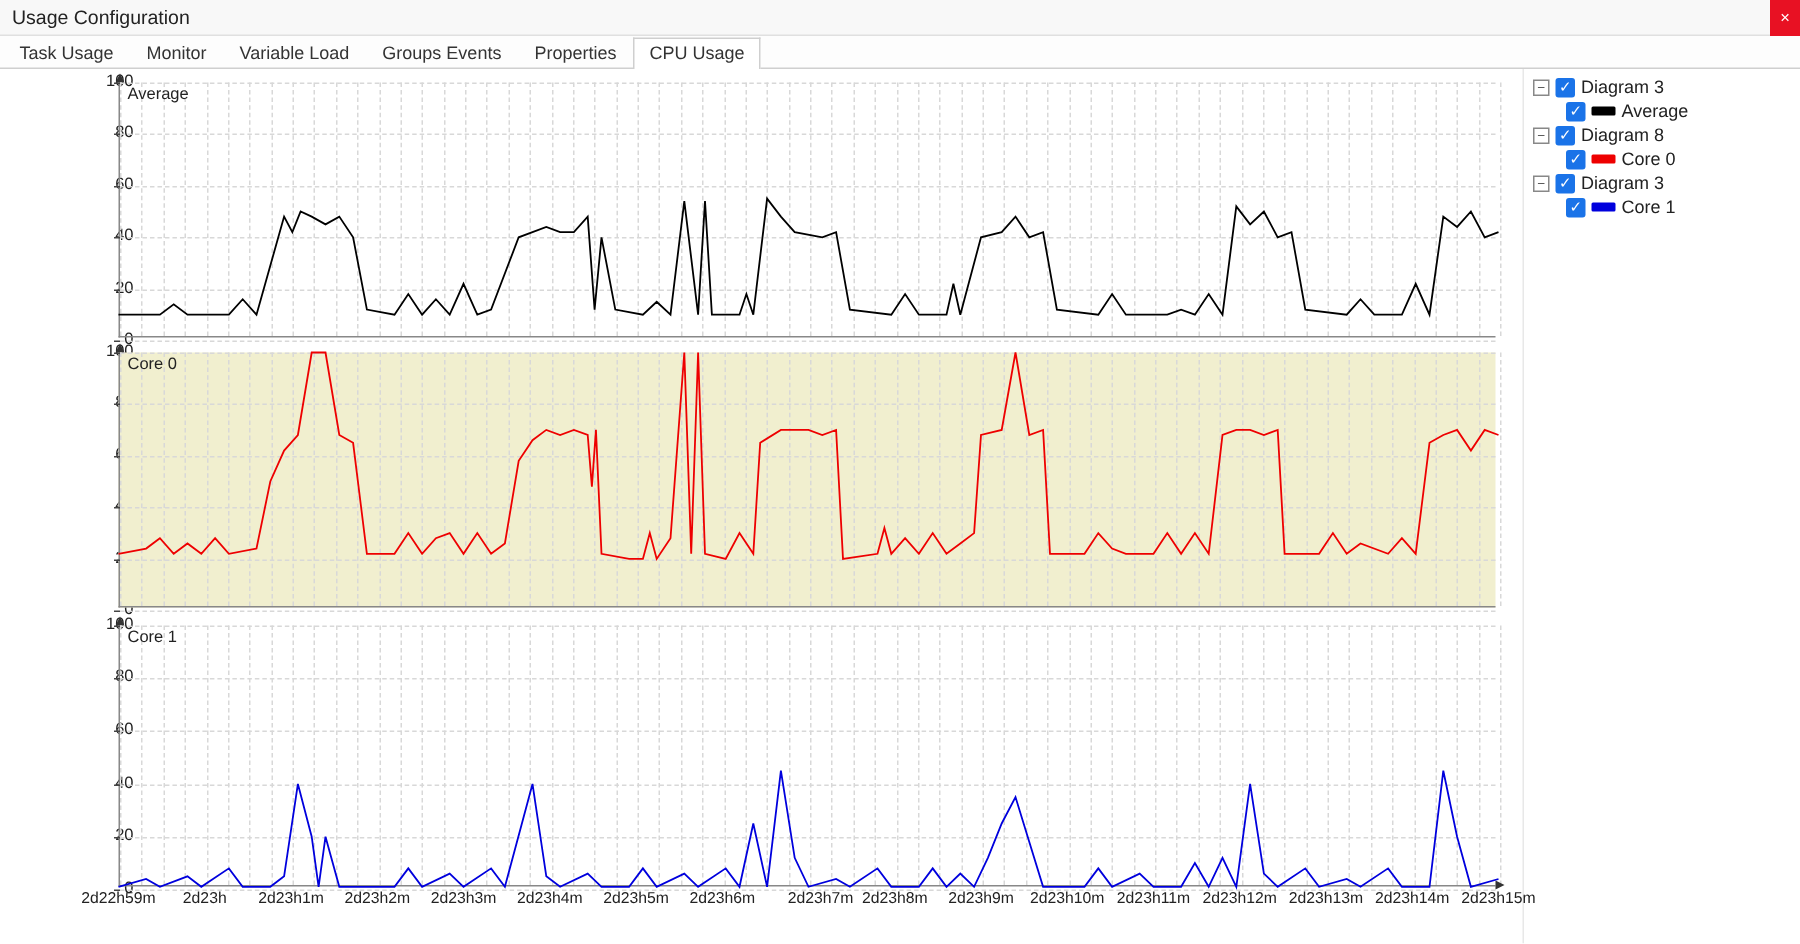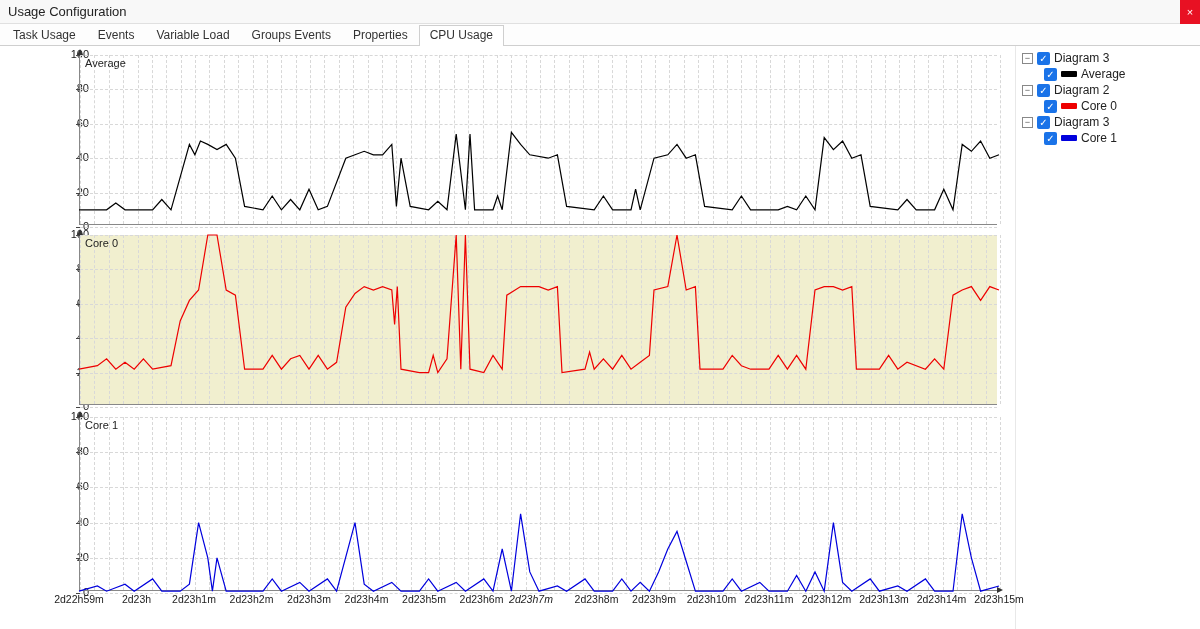--- a/index.html
+++ b/index.html
@@ -205,21 +205,21 @@
 </head>
 <body>
 
 <div class="titlebar">
   <span>Usage Configuration</span>
   <div class="close-btn">×</div>
 </div>
 
 <div class="tabs">
   <div class="tab">Task Usage</div>
-  <div class="tab">Events</div>
+  <div class="tab">Monitor</div>
   <div class="tab">Variable Load</div>
   <div class="tab">Groups Events</div>
   <div class="tab">Properties</div>
   <div class="tab active">CPU Usage</div>
 </div>
 
 <div class="content">
 
   <div class="chart-area" id="chart-area">
 
@@ -497,21 +497,21 @@
         </div>
         <div class="panel-label">Core 1</div>
         <div class="xtick" style="left: 0px;">2d22h59m</div>
         <div class="xtick" style="left: 57.5px;">2d23h</div>
         <div class="xtick" style="left: 115px;">2d23h1m</div>
         <div class="xtick" style="left: 172.5px;">2d23h2m</div>
         <div class="xtick" style="left: 230px;">2d23h3m</div>
         <div class="xtick" style="left: 287.5px;">2d23h4m</div>
         <div class="xtick" style="left: 345px;">2d23h5m</div>
         <div class="xtick" style="left: 402.5px;">2d23h6m</div>
-        <div class="xtick" style="left: 452px; font-style: italic;">2d23h7m</div>
+        <div class="xtick" style="left: 468px;">2d23h7m</div>
         <div class="xtick" style="left: 517.5px;">2d23h8m</div>
         <div class="xtick" style="left: 575px;">2d23h9m</div>
         <div class="xtick" style="left: 632.5px;">2d23h10m</div>
         <div class="xtick" style="left: 690px;">2d23h11m</div>
         <div class="xtick" style="left: 747.5px;">2d23h12m</div>
         <div class="xtick" style="left: 805px;">2d23h13m</div>
         <div class="xtick" style="left: 862.5px;">2d23h14m</div>
         <div class="xtick" style="left: 920px;">2d23h15m</div>
         <svg class="trace" width="920" height="176">
           <polyline points="0.0,174.2 18.4,169.0 27.6,174.2 46.0,167.2 55.2,174.2 73.6,161.9 82.8,174.2 101.2,174.2 110.4,167.2 119.6,105.6 128.8,140.8 133.4,174.2 138.0,140.8 147.2,174.2 184.0,174.2 193.2,161.9 202.4,174.2 220.8,165.4 230.0,174.2 248.4,161.9 257.6,174.2 276.0,105.6 285.2,167.2 294.4,174.2 312.8,165.4 322.0,174.2 340.4,174.2 349.6,161.9 358.8,174.2 377.2,165.4 386.4,174.2 404.8,161.9 414.0,174.2 423.2,132.0 432.4,174.2 441.6,96.8 450.8,154.9 460.0,174.2 478.4,169.0 487.6,174.2 506.0,161.9 515.2,174.2 533.6,174.2 542.8,161.9 552.0,174.2 561.2,165.4 570.4,174.2 579.6,154.9 588.8,132.0 598.0,114.4 607.2,144.3 616.4,174.2 644.0,174.2 653.2,161.9 662.4,174.2 680.8,165.4 690.0,174.2 708.4,174.2 717.6,158.4 726.8,174.2 736.0,154.9 745.2,174.2 754.4,105.6 763.6,165.4 772.8,174.2 791.2,161.9 800.4,174.2 818.8,169.0 828.0,174.2 846.4,161.9 855.6,174.2 874.0,174.2 883.2,96.8 892.4,140.8 901.6,174.2 920.0,169.0" stroke="#0000dd"></polyline>
@@ -527,21 +527,21 @@
     </div>
     <div class="legend-row legend-child">
       <span class="checkbox-icon">✓</span>
       <span class="swatch swatch-black"></span>
       <span>Average</span>
     </div>
 
     <div class="legend-row">
       <span class="toggle-icon">−</span>
       <span class="checkbox-icon">✓</span>
-      <span>Diagram 2</span>
+      <span>Diagram 8</span>
     </div>
     <div class="legend-row legend-child">
       <span class="checkbox-icon">✓</span>
       <span class="swatch swatch-red"></span>
       <span>Core 0</span>
     </div>
 
     <div class="legend-row">
       <span class="toggle-icon">−</span>
       <span class="checkbox-icon">✓</span>

